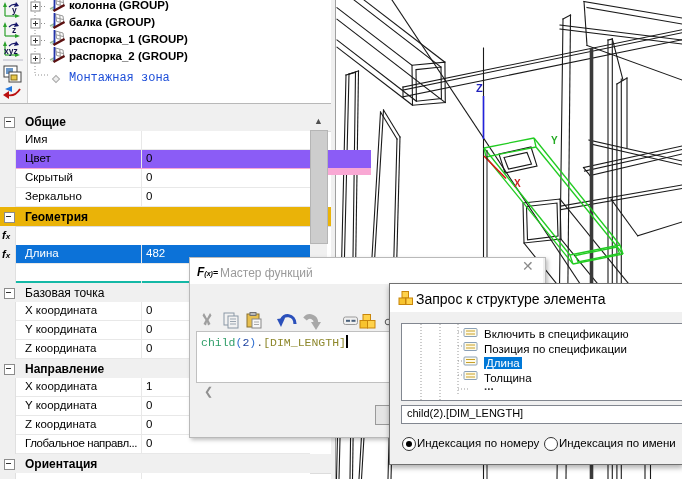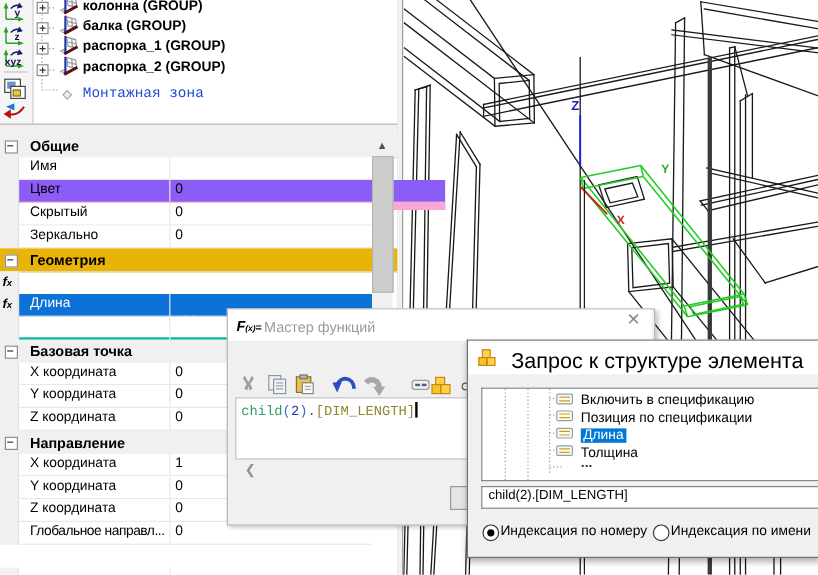--- a/index.html
+++ b/index.html
@@ -265,33 +265,33 @@
       <div class="abs" style="left:4px;top:5px;width:9px;height:9px;background:#fff;border:1px solid #8c8c8c">
         <div class="abs" style="left:1px;top:3px;width:5px;height:1px;background:#333"></div>
       </div>
       <div class="abs" style="left:25px;top:3px;font-weight:bold;font-size:12px">Геометрия</div>
     </div>
     <div class="abs" style="left:0;top:113px;width:15px;height:19px;background:#f0f0f0;border-right:1px solid #e0e0e0"></div>
     <div class="abs" style="left:2px;top:116px;width:12px;height:12px;font-style:italic;font-weight:bold;font-size:11px">f<span style="font-size:8px">x</span></div>
     <div class="abs" style="left:0;top:132px;width:15px;height:19px;background:#f0f0f0;border-right:1px solid #e0e0e0"></div>
     <div class="abs" style="left:16px;top:132px;width:294px;height:18px;border-bottom:1px solid #e8e8e8;background:#0c72d8;color:#fff">
       <div class="abs" style="left:9px;top:2px;white-space:nowrap">Длина</div>
-      <div class="abs" style="left:125px;top:0;border-left:1px solid #e8e8e8;height:16px;padding-left:4px;padding-top:18px">482</div>
+      <div class="abs" style="left:125px;top:0;border-left:1px solid #e8e8e8;height:16px;padding-left:4px;padding-top:2px">482</div>
     </div>
     <div class="abs" style="left:2px;top:135px;width:12px;height:12px;font-style:italic;font-weight:bold;font-size:11px">f<span style="font-size:8px">x</span></div>
     <div class="abs" style="left:0;top:151px;width:15px;height:19px;background:#f0f0f0;border-right:1px solid #e0e0e0"></div>
     <div class="abs" style="left:16px;top:168px;width:294px;height:18px;border-bottom:2px solid #a16207;background:#14b8a6;color:#000">
       <div class="abs" style="left:9px;top:2px;white-space:nowrap">Ширина</div>
       <div class="abs" style="left:125px;top:0;border-left:1px solid #e8e8e8;height:16px;padding-left:4px;padding-top:2px">100</div>
     </div>
     <div class="abs" style="left:0;top:170px;width:331px;height:19px;background:#f0f0f0;border-bottom:1px solid #dcdcdc">
       <div class="abs" style="left:4px;top:5px;width:9px;height:9px;background:#fff;border:1px solid #8c8c8c">
         <div class="abs" style="left:1px;top:3px;width:5px;height:1px;background:#333"></div>
       </div>
-      <div class="abs" style="left:25px;top:3px;font-weight:bold;font-size:12px">Базовая точка</div>
+      <div class="abs" style="left:25px;top:3px;font-weight:normal;font-size:12px">Базовая точка</div>
     </div>
     <div class="abs" style="left:0;top:189px;width:15px;height:19px;background:#f0f0f0;border-right:1px solid #e0e0e0"></div>
     <div class="abs" style="left:16px;top:189px;width:294px;height:18px;border-bottom:1px solid #e8e8e8;background:#fff;color:#000">
       <div class="abs" style="left:9px;top:2px;white-space:nowrap">X координата</div>
       <div class="abs" style="left:125px;top:0;border-left:1px solid #e8e8e8;height:16px;padding-left:4px;padding-top:2px">0</div>
     </div>
     <div class="abs" style="left:0;top:208px;width:15px;height:19px;background:#f0f0f0;border-right:1px solid #e0e0e0"></div>
     <div class="abs" style="left:16px;top:208px;width:294px;height:18px;border-bottom:1px solid #e8e8e8;background:#fff;color:#000">
       <div class="abs" style="left:9px;top:2px;white-space:nowrap">Y координата</div>
       <div class="abs" style="left:125px;top:0;border-left:1px solid #e8e8e8;height:16px;padding-left:4px;padding-top:2px">0</div>
@@ -319,20 +319,26 @@
     </div>
     <div class="abs" style="left:0;top:303px;width:15px;height:19px;background:#f0f0f0;border-right:1px solid #e0e0e0"></div>
     <div class="abs" style="left:16px;top:303px;width:294px;height:18px;border-bottom:1px solid #e8e8e8;background:#fff;color:#000">
       <div class="abs" style="left:9px;top:2px;white-space:nowrap">Z координата</div>
       <div class="abs" style="left:125px;top:0;border-left:1px solid #e8e8e8;height:16px;padding-left:4px;padding-top:2px">0</div>
     </div>
     <div class="abs" style="left:0;top:322px;width:15px;height:19px;background:#f0f0f0;border-right:1px solid #e0e0e0"></div>
     <div class="abs" style="left:16px;top:322px;width:294px;height:18px;border-bottom:1px solid #e8e8e8;background:#fff;color:#000">
       <div class="abs" style="left:9px;top:2px;white-space:nowrap"><span style="letter-spacing:-0.4px">Глобальное направл...</span></div>
       <div class="abs" style="left:125px;top:0;border-left:1px solid #e8e8e8;height:16px;padding-left:4px;padding-top:2px">0</div>
+    </div>
+    <div class="abs" style="left:0;top:341px;width:331px;height:19px;background:#f0f0f0;border-bottom:1px solid #dcdcdc">
+      <div class="abs" style="left:4px;top:5px;width:9px;height:9px;background:#fff;border:1px solid #8c8c8c">
+        <div class="abs" style="left:1px;top:3px;width:5px;height:1px;background:#333"></div>
+      </div>
+      <div class="abs" style="left:25px;top:3px;font-weight:bold;font-size:12px">Ориентация</div>
     </div>
     <div class="abs" style="left:0;top:360px;width:15px;height:19px;background:#f0f0f0;border-right:1px solid #e0e0e0"></div>
     <div class="abs" style="left:16px;top:360px;width:294px;height:18px;border-bottom:1px solid #e8e8e8;background:#fff;color:#000">
       <div class="abs" style="left:9px;top:2px;white-space:nowrap"></div>
       <div class="abs" style="left:125px;top:0;border-left:1px solid #e8e8e8;height:16px;padding-left:4px;padding-top:2px"></div>
     </div>
   </div>
 
 <div class="abs" style="left:310px;top:113px;width:17px;height:149px;background:#f0f0f0">
  <div class="abs" style="left:0;top:0;width:17px;height:17px;background:#f0f0f0;color:#505050;font-size:9px;text-align:center;line-height:17px">▲</div>
@@ -388,21 +394,21 @@
  <button class="abs" style="left:185px;top:147px;width:70px;height:20px;background:#e4e4e4;border:1px solid #9a9a9a"></button>
 </div>
 
 <div class="abs" style="left:389px;top:283px;width:293px;height:180px;background:#f0f0f0;border:1px solid #707070;border-right:none;box-shadow:0 3px 5px rgba(0,0,0,0.3)">
  <div class="abs" style="left:0;top:0;width:293px;height:28px;background:#fff"></div>
  <svg class="abs" style="left:8px;top:6px" width="16" height="16" viewBox="0 0 16 16">
   <rect x="4" y="1.5" width="6.5" height="6.5" fill="#ffd24a" stroke="#c8860b"></rect>
   <rect x="1" y="8" width="6.5" height="6.5" fill="#f7c32e" stroke="#c8860b"></rect>
   <rect x="8" y="8" width="6.5" height="6.5" fill="#ffd24a" stroke="#c8860b"></rect>
  </svg>
- <div class="abs" style="left:36px;top:7px;font-size:18px;white-space:nowrap">Запрос к структуре элемента</div>
+ <div class="abs" style="left:26px;top:7px;font-size:14px;white-space:nowrap">Запрос к структуре элемента</div>
 
  <div class="abs" style="left:11px;top:39px;width:282px;height:76px;background:#fff;border:1px solid #828790;border-right:none;overflow:hidden">
   <svg class="abs" style="left:0;top:0" width="282" height="76" viewBox="0 0 282 76">
    <g stroke="#999" stroke-dasharray="1,2">
     <line x1="19" y1="0" x2="19" y2="76"></line>
     <line x1="38" y1="0" x2="38" y2="76"></line>
     <line x1="56" y1="0" x2="56" y2="70"></line>
     <line x1="56" y1="8" x2="66" y2="8"></line>
     <line x1="56" y1="22" x2="66" y2="22"></line>
     <line x1="56" y1="37" x2="66" y2="37"></line>

